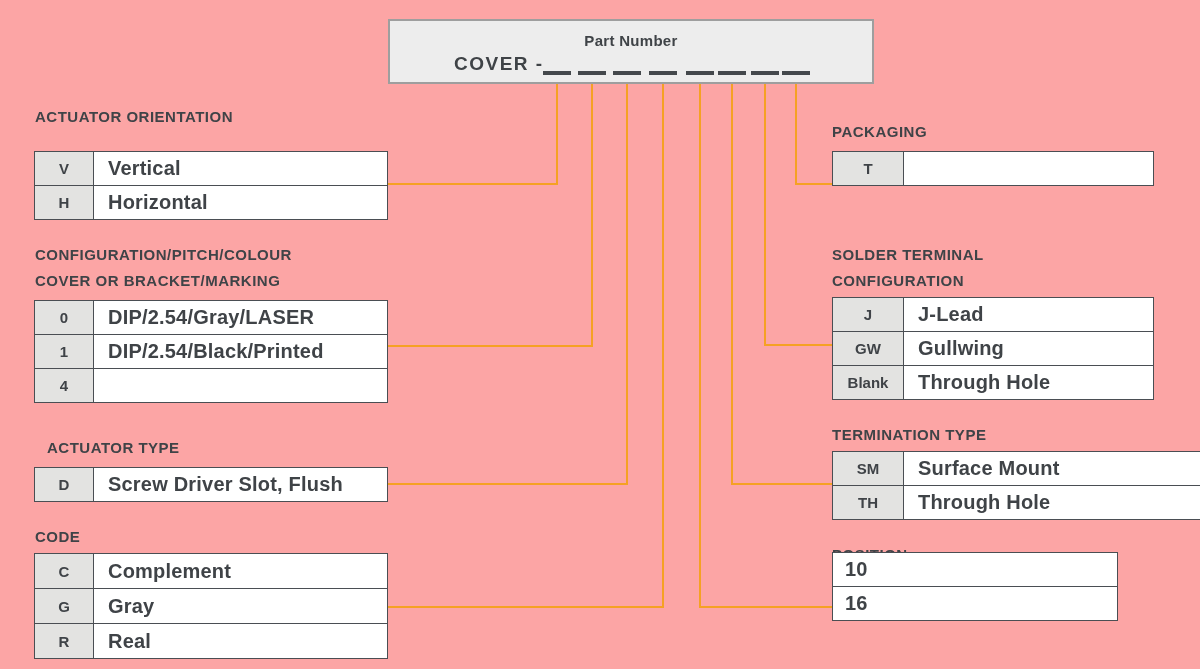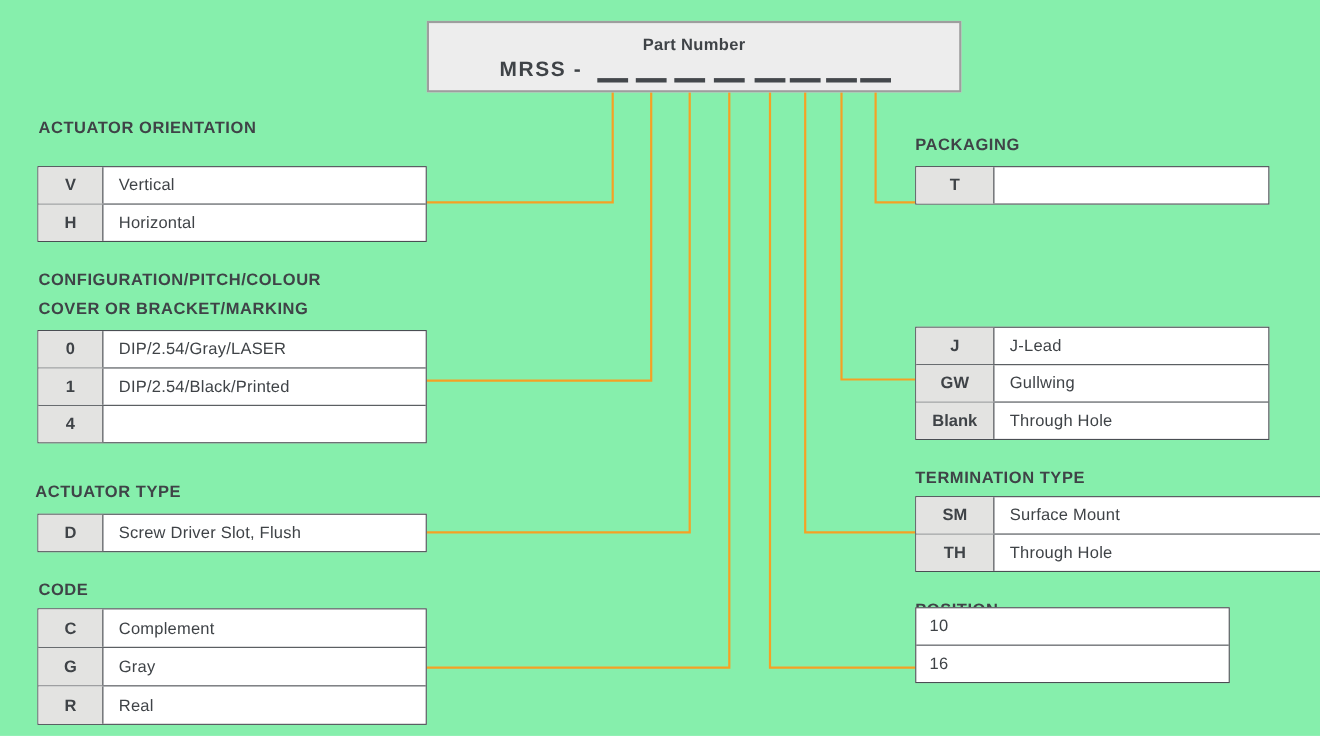--- a/index.html
+++ b/index.html
@@ -5,21 +5,21 @@
   :root{
     --text:#3F4347;
     --accent:#F5A124;
     --tbl-border:#4A4E53;
     --key-bg:#E3E3E1;
     --box-bg:#EDEDED;
     --box-border:#9E9E9E;
   }
   html,body{margin:0;padding:0;background:#fff;}
   .canvas{
-    position:relative;width:1200px;height:669px;background:#86efac;overflow:hidden;
+    position:relative;width:1200px;height:669px;background:#fca5a5;overflow:hidden;
     font-family:"Liberation Sans",sans-serif;color:var(--text);
   }
   
   .pn-box{
     position:absolute;left:388px;top:19px;width:486px;height:65px;
     background:var(--box-bg);border:2px solid var(--box-border);box-sizing:border-box;
   }
   .pn-title{
     position:absolute;left:0;top:11px;width:100%;text-align:center;
     font-size:15px;font-weight:bold;letter-spacing:.3px;
@@ -32,21 +32,21 @@
   }
   
   .wires{position:absolute;left:0;top:0;pointer-events:none;}
   
   .sec-title{
     position:absolute;font-size:15px;font-weight:bold;letter-spacing:.5px;line-height:26px;
     white-space:nowrap;
   }
   .t-ao{left:35px;top:104px;}
   .t-config{left:35px;top:242px;}
-  .t-at{left:32px;top:435px;text-align:center;}
+  .t-at{left:47px;top:435px;text-align:center;}
   .t-code{left:35px;top:524px;}
   .t-pack{left:832px;top:119px;}
   .t-solder{left:832px;top:242px;}
   .t-term{left:832px;top:422px;}
   .t-pos{left:832px;top:542px;}
   
   .tbl{
     position:absolute;box-sizing:border-box;background:#fff;
     border:1.5px solid var(--tbl-border);
   }
@@ -55,21 +55,21 @@
   .tbl.tall .row{height:34px;}
   .key{
     width:59px;flex:0 0 auto;background:var(--key-bg);
     border-right:1.5px solid var(--tbl-border);box-sizing:border-box;
     display:flex;align-items:center;justify-content:center;
     font-size:15px;font-weight:bold;
   }
   .right .key{width:71px;}
   .val{
     flex:1;display:flex;align-items:center;padding-left:14px;
-    font-size:15px;letter-spacing:.2px;white-space:nowrap;
+    font-size:20px;letter-spacing:.2px;white-space:nowrap;font-weight:bold;
   }
   .tbl-ao{left:34px;top:151px;width:354px;}
   .tbl-config{left:34px;top:300px;width:354px;}
   .tbl-at{left:34px;top:467px;width:354px;}
   .tbl-code{left:34px;top:553px;width:354px;}
   .tbl-pack{left:832px;top:151px;width:322px;}
   .tbl-solder{left:832px;top:297px;width:322px;}
   .tbl-term{left:832px;top:451px;width:371px;}
   .tbl-pos{left:832px;top:552px;width:286px;}
   .tbl-pos .val{padding-left:12px;}
@@ -85,21 +85,21 @@
       <polyline points="627,83 627,484 388,484" fill="none" stroke="#F5A124" stroke-width="2"></polyline>
       <polyline points="663,83 663,607 388,607" fill="none" stroke="#F5A124" stroke-width="2"></polyline>
       <polyline points="700,83 700,607 832,607" fill="none" stroke="#F5A124" stroke-width="2"></polyline>
       <polyline points="732,83 732,484 832,484" fill="none" stroke="#F5A124" stroke-width="2"></polyline>
       <polyline points="765,83 765,345 832,345" fill="none" stroke="#F5A124" stroke-width="2"></polyline>
       <polyline points="796,83 796,184 832,184" fill="none" stroke="#F5A124" stroke-width="2"></polyline>
     </svg>
 
   <div class="pn-box">
     <div class="pn-title">Part Number</div>
-    <div class="pn-prefix">MRSS -</div>
+    <div class="pn-prefix">COVER -</div>
   </div>
 
   <div class="sec-title t-ao">ACTUATOR ORIENTATION</div>
   <div class="tbl tbl-ao">
     <div class="row">
       <div class="key">V</div>
       <div class="val">Vertical</div>
     </div>
     <div class="row">
       <div class="key">H</div>
@@ -149,20 +149,24 @@
     </div>
   </div>
 
   <div class="sec-title t-pack">PACKAGING</div>
   <div class="tbl right tbl-pack">
     <div class="row">
       <div class="key">T</div>
     </div>
   </div>
 
+  <div class="sec-title t-solder">
+    <div>SOLDER TERMINAL</div>
+    <div>CONFIGURATION</div>
+  </div>
   <div class="tbl right tbl-solder">
     <div class="row">
       <div class="key">J</div>
       <div class="val">J-Lead</div>
     </div>
     <div class="row">
       <div class="key">GW</div>
       <div class="val">Gullwing</div>
     </div>
     <div class="row">

